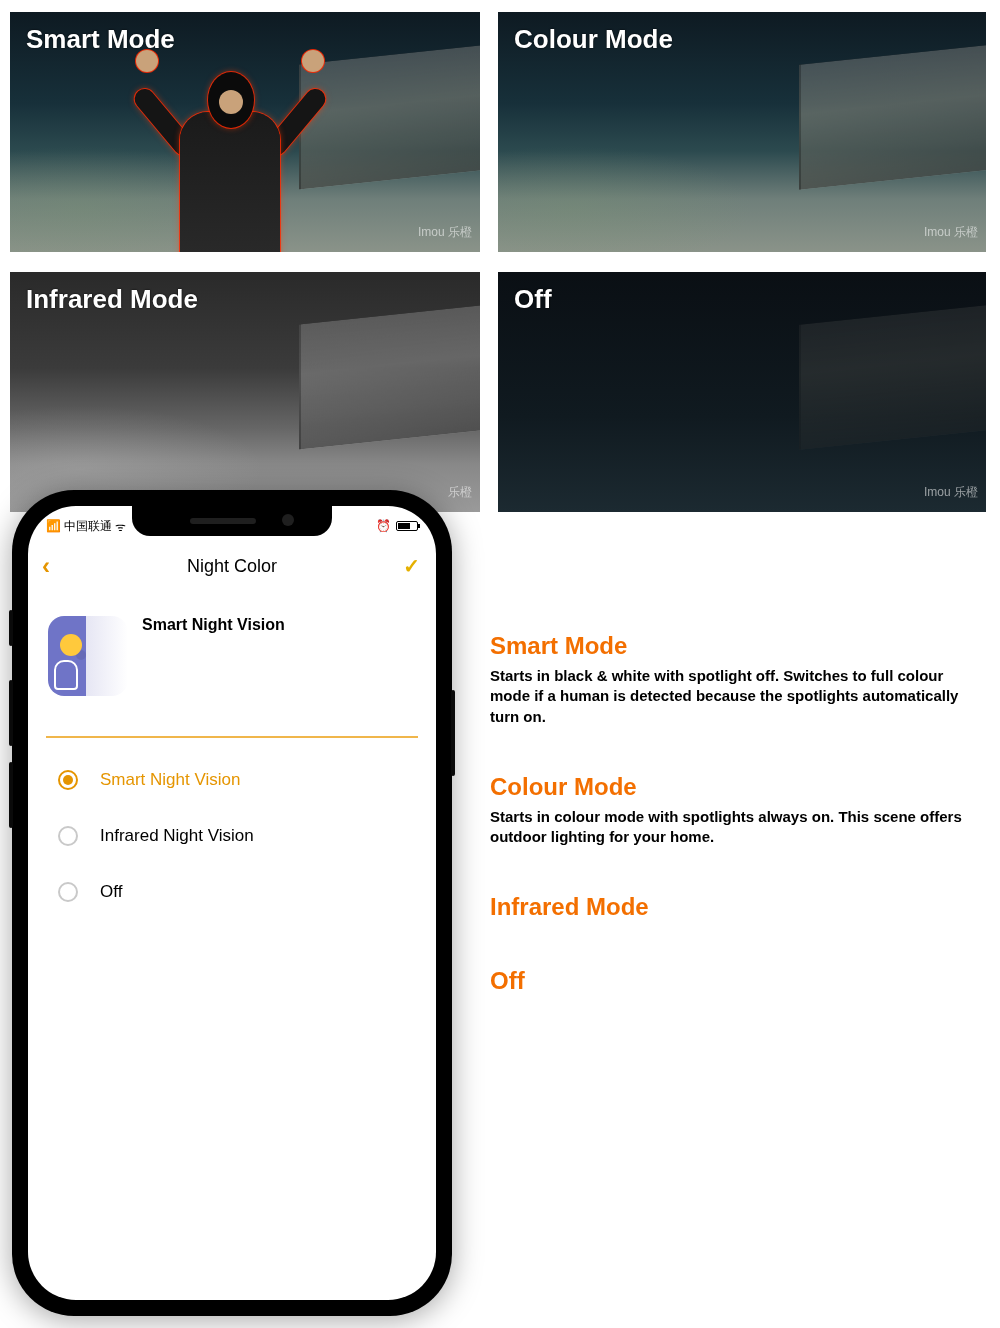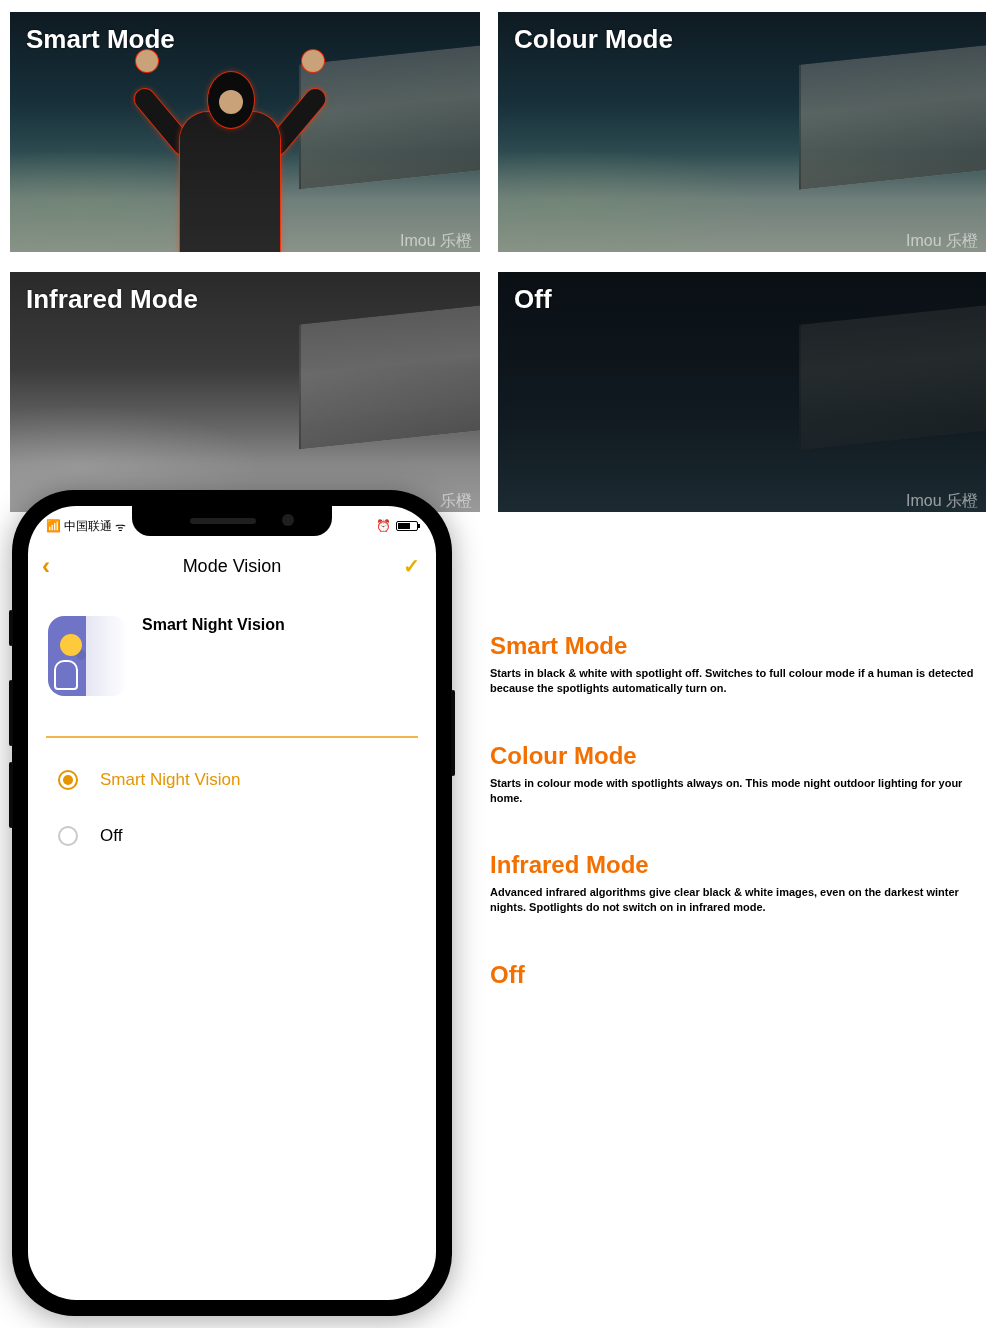--- a/index.html
+++ b/index.html
@@ -21,22 +21,22 @@
   .cam-label {
     position: absolute;
     top: 12px; left: 16px;
     font-weight: 700;
     font-size: 26px;
     color: #fff;
     text-shadow: 0 0 2px #000;
   }
   .cam-wm {
     position: absolute;
-    right: 8px; bottom: 0;
-    font-size: 16px;
+    right: 8px; bottom: 11px;
+    font-size: 12px;
     color: rgba(255,255,255,.55);
   }
 
   .scene {
     position: absolute; inset:0;
     background:
       radial-gradient(ellipse 260px 90px at 15% 82%, rgba(120,150,110,.25) 0%, transparent 70%),
       linear-gradient(180deg, #0e1a22 0%, #17303a 38%, #2c4a4f 58%, #6f7f7a 78%, #8a9389 100%);
   }
   .scene.bw {
@@ -228,21 +228,21 @@
     top: 632px;
   }
   .mode-block { margin-bottom: 46px; }
   .mode-title {
     color:#f36f00;
     font-weight:700;
     font-size:24px;
     margin-bottom:6px;
   }
   .mode-body {
-    font-size:11px;
+    font-size:15px;
     font-weight:700;
     line-height:1.35;
     color:#000;
   }
 </style>
 </head>
 <body>
 
 <div class="cam" style="left:10px; top:12px; width:470px;">
   <div class="scene"></div>
@@ -293,55 +293,58 @@
         <span>ᯤ</span>
       </span>
       <span class="right-icons">
         <span>⏰</span>
         <span class="batt"></span>
       </span>
     </div>
 
     <div class="nav-bar">
       <span class="nav-back">‹</span>
-      <span>Mode Vision</span>
+      <span>Night Color</span>
       <span class="nav-check">✓</span>
     </div>
 
     <div class="feature-card">
       <div class="feature-icon"></div>
       <div class="feature-text">
         <h4>Smart Night Vision</h4>
       </div>
     </div>
 
     <div class="divider"></div>
 
     <div class="options">
       <div class="opt selected">
         <span class="radio"></span>
         <span>Smart Night Vision</span>
       </div>
       <div class="opt">
         <span class="radio"></span>
+        <span>Infrared Night Vision</span>
+      </div>
+      <div class="opt">
+        <span class="radio"></span>
         <span>Off</span>
       </div>
     </div>
   </div>
 </div>
 
 <div class="desc-col">
   <div class="mode-block">
     <div class="mode-title">Smart Mode</div>
     <div class="mode-body">Starts in black &amp; white with spotlight off. Switches to full colour mode if a human is detected because the spotlights automatically turn on.</div>
   </div>
   <div class="mode-block">
     <div class="mode-title">Colour Mode</div>
-    <div class="mode-body">Starts in colour mode with spotlights always on. This mode night outdoor lighting for your home.</div>
+    <div class="mode-body">Starts in colour mode with spotlights always on. This scene offers outdoor lighting for your home.</div>
   </div>
   <div class="mode-block">
     <div class="mode-title">Infrared Mode</div>
-    <div class="mode-body">Advanced infrared algorithms give clear black &amp; white images, even on the darkest winter nights. Spotlights do not switch on in infrared mode.</div>
   </div>
   <div class="mode-block">
     <div class="mode-title">Off</div>
   </div>
 </div>
 
 </body></html>

